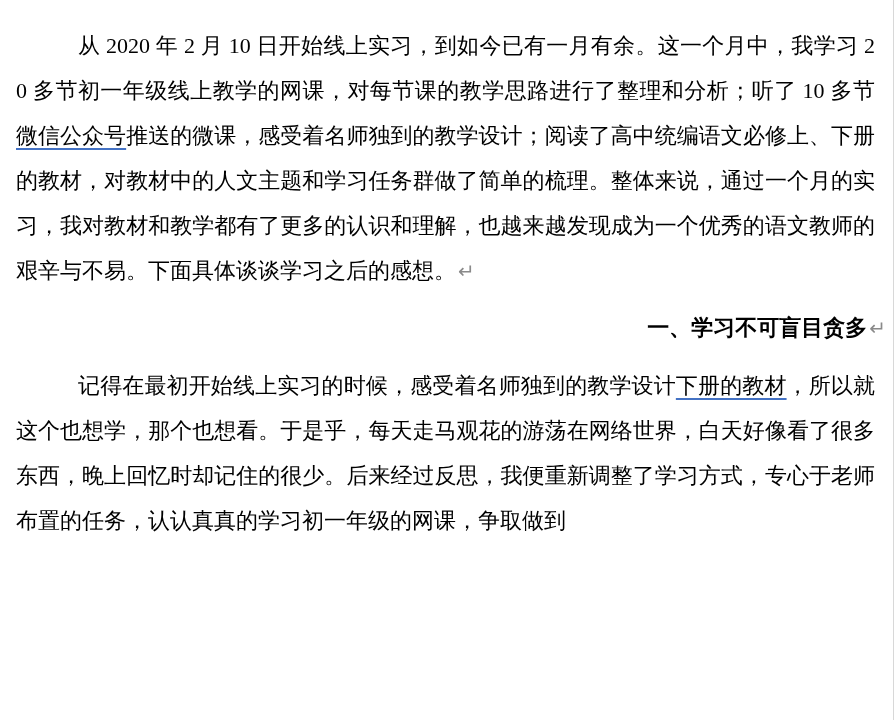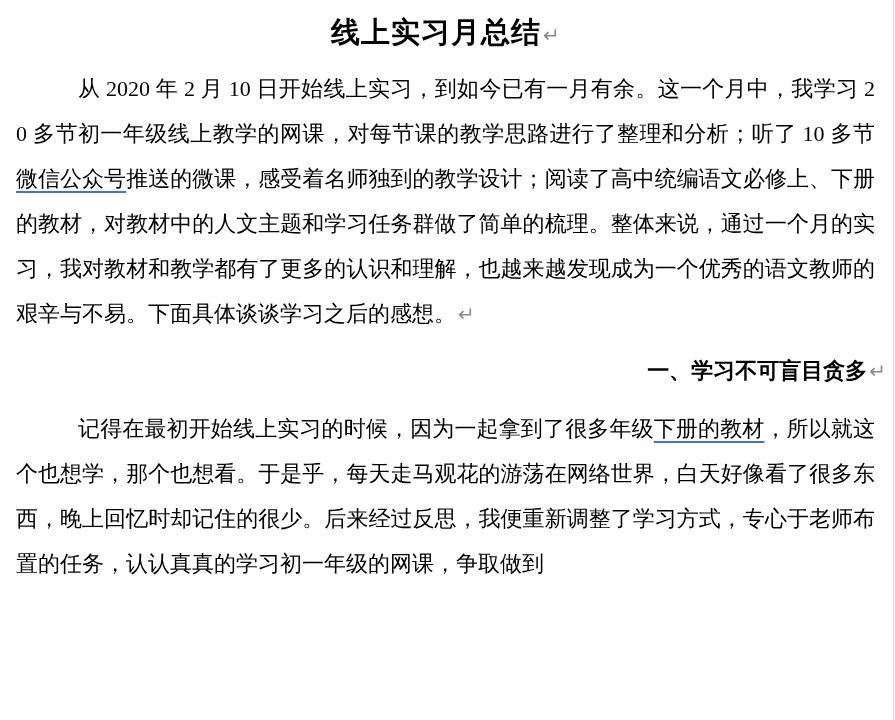--- a/index.html
+++ b/index.html
@@ -62,22 +62,21 @@
     letter-spacing: 0;
     padding-left: 2px;
     font-family: "DejaVu Sans", sans-serif;
   }
 </style>
 </head>
 <body>
 
 <div class="page">
 
-  <h1 class="doc-title"><span>线上实习月总结</span><span class="pmark">↵</span></h1>
 
 
   <p class="body-para"><span>从 2020 年 2 月 10 日开始线上实习，到如今已有一月有余。这一个月中，我学习 20 多节初一年级线上教学的网课，对每节课的教学思路进行了整理和分析；听了 10 多节</span><span class="link-underline">微信公众号</span><span>推送的微课，感受着名师独到的教学设计；阅读了高中统编语文必修上、下册的教材，对教材中的人文主题和学习任务群做了简单的梳理。整体来说，通过一个月的实习，我对教材和教学都有了更多的认识和理解，也越来越发现成为一个优秀的语文教师的艰辛与不易。下面具体谈谈学习之后的感想。</span><span class="pmark">↵</span></p>
 
   <h2 class="section-heading"><span>一、学习不可盲目贪多</span><span class="pmark">↵</span></h2>
 
-  <p class="body-para"><span>记得在最初开始线上实习的时候，因为一起拿到了很多年级</span><span class="link-underline">下册的教材</span><span>，所以就这个也想学，那个也想看。于是乎，每天走马观花的游荡在网络世界，白天好像看了很多东西，晚上回忆时却记住的很少。后来经过反思，我便重新调整了学习方式，专心于老师布置的任务，认认真真的学习初一年级的网课，争取做到</span></p>
+  <p class="body-para"><span>记得在最初开始线上实习的时候，感受着名师独到的教学设计</span><span class="link-underline">下册的教材</span><span>，所以就这个也想学，那个也想看。于是乎，每天走马观花的游荡在网络世界，白天好像看了很多东西，晚上回忆时却记住的很少。后来经过反思，我便重新调整了学习方式，专心于老师布置的任务，认认真真的学习初一年级的网课，争取做到</span></p>
 
 </div>
 
 </body></html>

